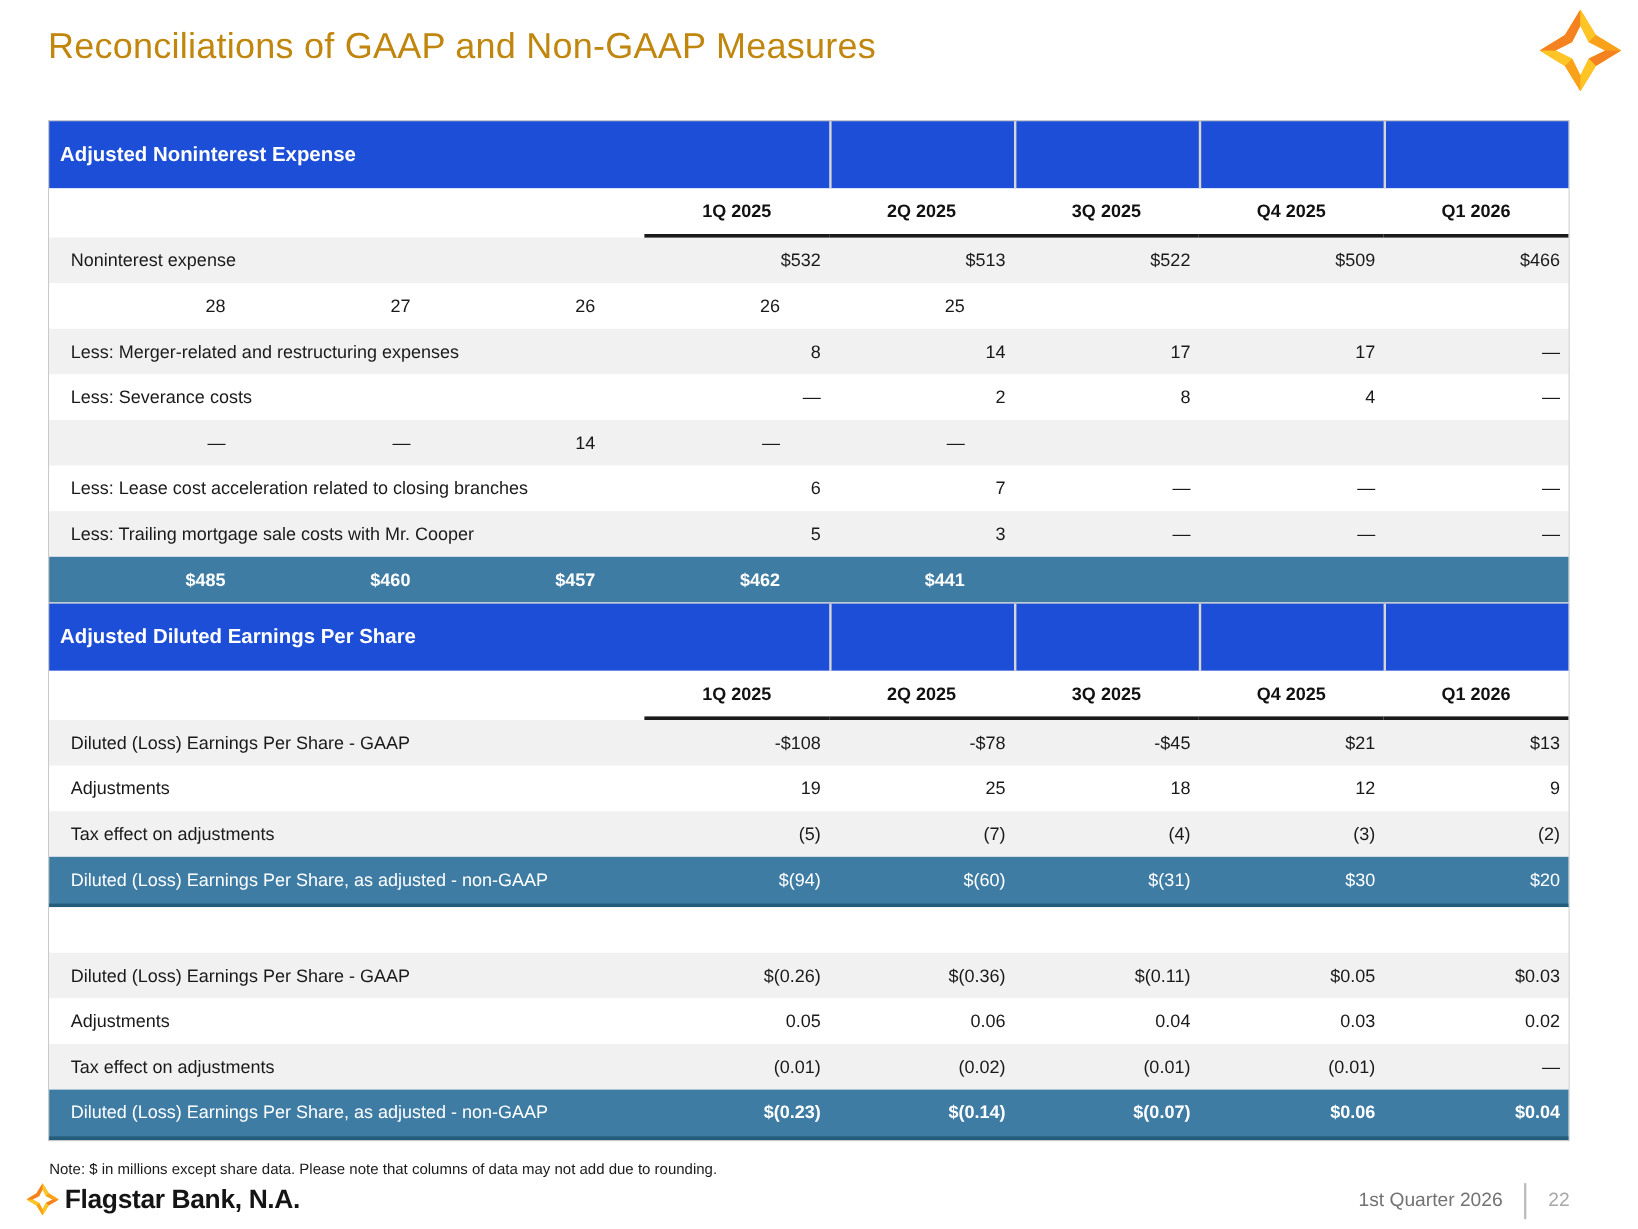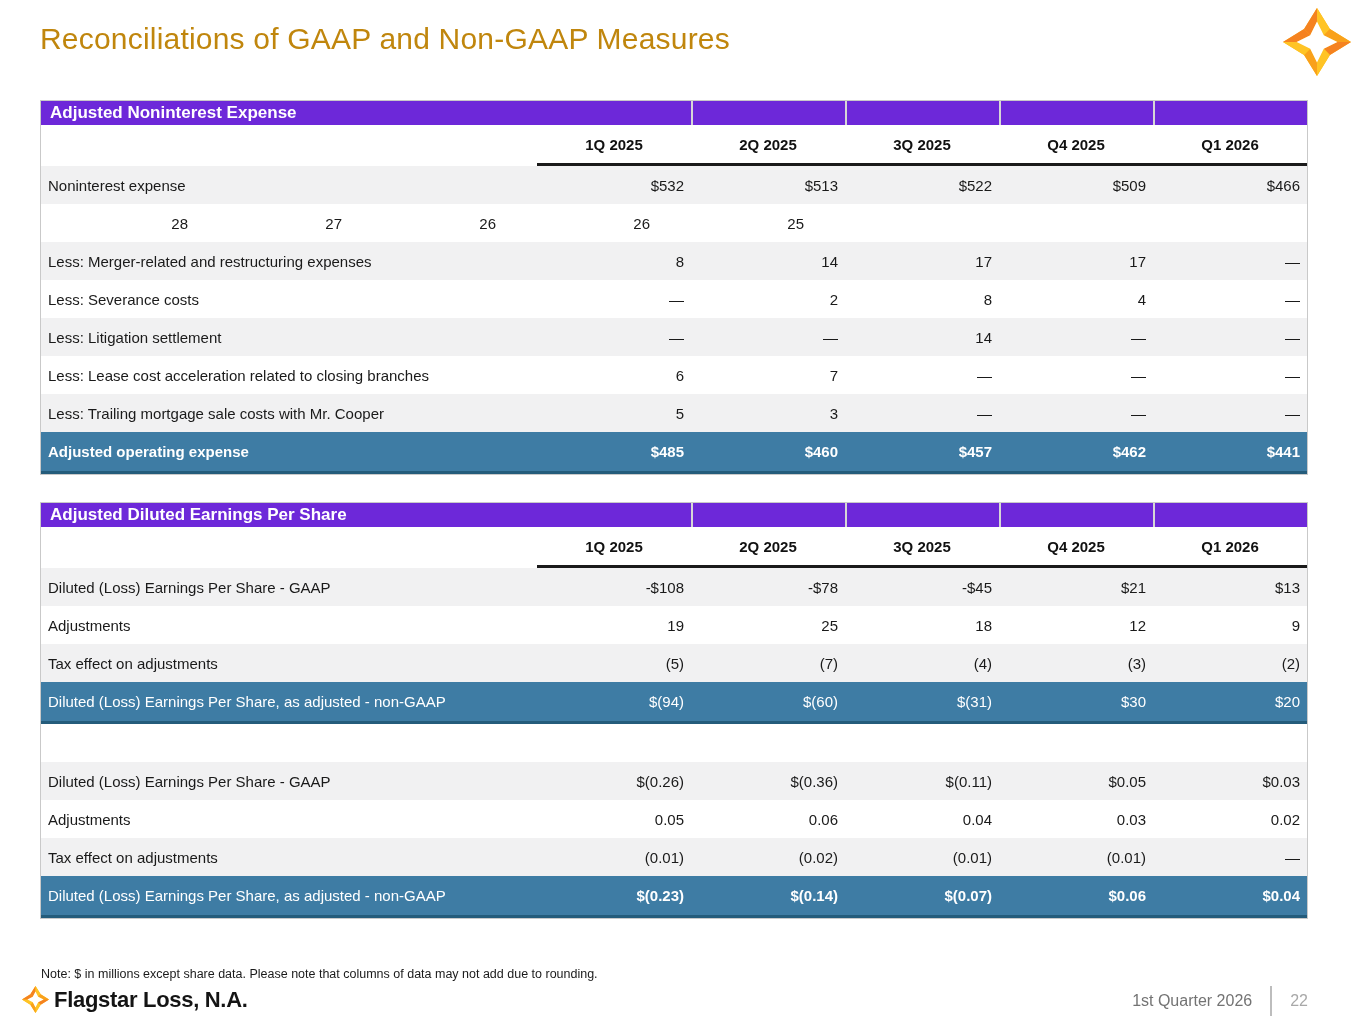--- a/index.html
+++ b/index.html
@@ -14,33 +14,33 @@
   }
   .logo-top{position:absolute;left:1283px;top:8px;width:68px;height:68px;}
 
   
   .fin-table{
     position:absolute;left:40px;width:1268px;
     border:1px solid #C9C9C9;box-sizing:border-box;background:#ffffff;
   }
   .t1{top:100px;}
   .t2{top:502px;}
-  .bar{display:flex;height:24px;background:#6d28d9;}
+  .bar{display:flex;height:56px;background:#1d4ed8;}
   .bar-span{width:650px;display:flex;align-items:center;box-sizing:border-box;
     padding-left:9px;color:#ffffff;font-weight:bold;font-size:17px;}
   .bar-cell{width:154px;box-sizing:border-box;border-left:2px solid #D6D6D6;}
   .thead{display:flex;height:41px;background:#ffffff;}
   .th-empty{width:496px;box-sizing:border-box;}
   .th{width:154px;box-sizing:border-box;display:flex;align-items:center;justify-content:center;
     font-weight:bold;font-size:15px;color:#111111;border-bottom:3px solid #1A1A1A;}
   .tr{display:flex;height:38px;align-items:center;}
   .tr.stripe{background:#F1F1F2;}
   .tr.white{background:#ffffff;}
   .td{box-sizing:border-box;font-size:15px;color:#1A1A1A;}
-  .lbl{width:496px;padding-left:7px;}
+  .lbl{width:496px;padding-left:18px;}
   .val{width:154px;text-align:right;padding-right:7px;}
   .total{display:flex;height:39px;align-items:center;background:#3E7CA4;
     border-bottom:3px solid #245C7B;box-sizing:content-box;}
   .total .td{color:#ffffff;}
   .total.boldall .td{font-weight:bold;}
   .total.boldvals .val{font-weight:bold;text-align:right;}
   .gap-row{height:38px;background:#ffffff;}
 
   
   .note{position:absolute;left:41px;top:967px;font-size:12.5px;color:#1A1A1A;}
@@ -120,21 +120,20 @@
   </div>
   <div class="tr white">
     <div class="td lbl">Less: Severance costs</div>
     <div class="td val">—</div>
     <div class="td val">2</div>
     <div class="td val">8</div>
     <div class="td val">4</div>
     <div class="td val">—</div>
   </div>
   <div class="tr stripe">
-    <div class="td lbl">Less: Litigation settlement</div>
     <div class="td val">—</div>
     <div class="td val">—</div>
     <div class="td val">14</div>
     <div class="td val">—</div>
     <div class="td val">—</div>
   </div>
   <div class="tr white">
     <div class="td lbl">Less: Lease cost acceleration related to closing branches</div>
     <div class="td val">6</div>
     <div class="td val">7</div>
@@ -145,21 +144,20 @@
   <div class="tr stripe">
     <div class="td lbl">Less: Trailing mortgage sale costs with Mr. Cooper</div>
     <div class="td val">5</div>
     <div class="td val">3</div>
     <div class="td val">—</div>
     <div class="td val">—</div>
     <div class="td val">—</div>
   </div>
 
   <div class="total boldall">
-    <div class="td lbl">Adjusted operating expense</div>
     <div class="td val">$485</div>
     <div class="td val">$460</div>
     <div class="td val">$457</div>
     <div class="td val">$462</div>
     <div class="td val">$441</div>
   </div>
 </div>
 
 <div class="fin-table t2">
   <div class="bar">
@@ -248,20 +246,20 @@
     <div class="td val">$0.04</div>
   </div>
 </div>
 
 <div class="note">Note: $ in millions except share data.  Please note that columns of data may not add due to rounding.</div>
 
 <div class="footer-left">
   <svg class="footer-star" viewBox="0 0 100 100">
     <use href="#star-mark"></use>
   </svg>
-  <span class="wordmark">Flagstar Loss, N.A.</span>
+  <span class="wordmark">Flagstar Bank, N.A.</span>
 </div>
 
 <div class="footer-right">
   <span class="period">1st Quarter 2026</span>
   <span class="fdivider"></span>
   <span class="pagenum">22</span>
 </div>
 
 </body></html>

